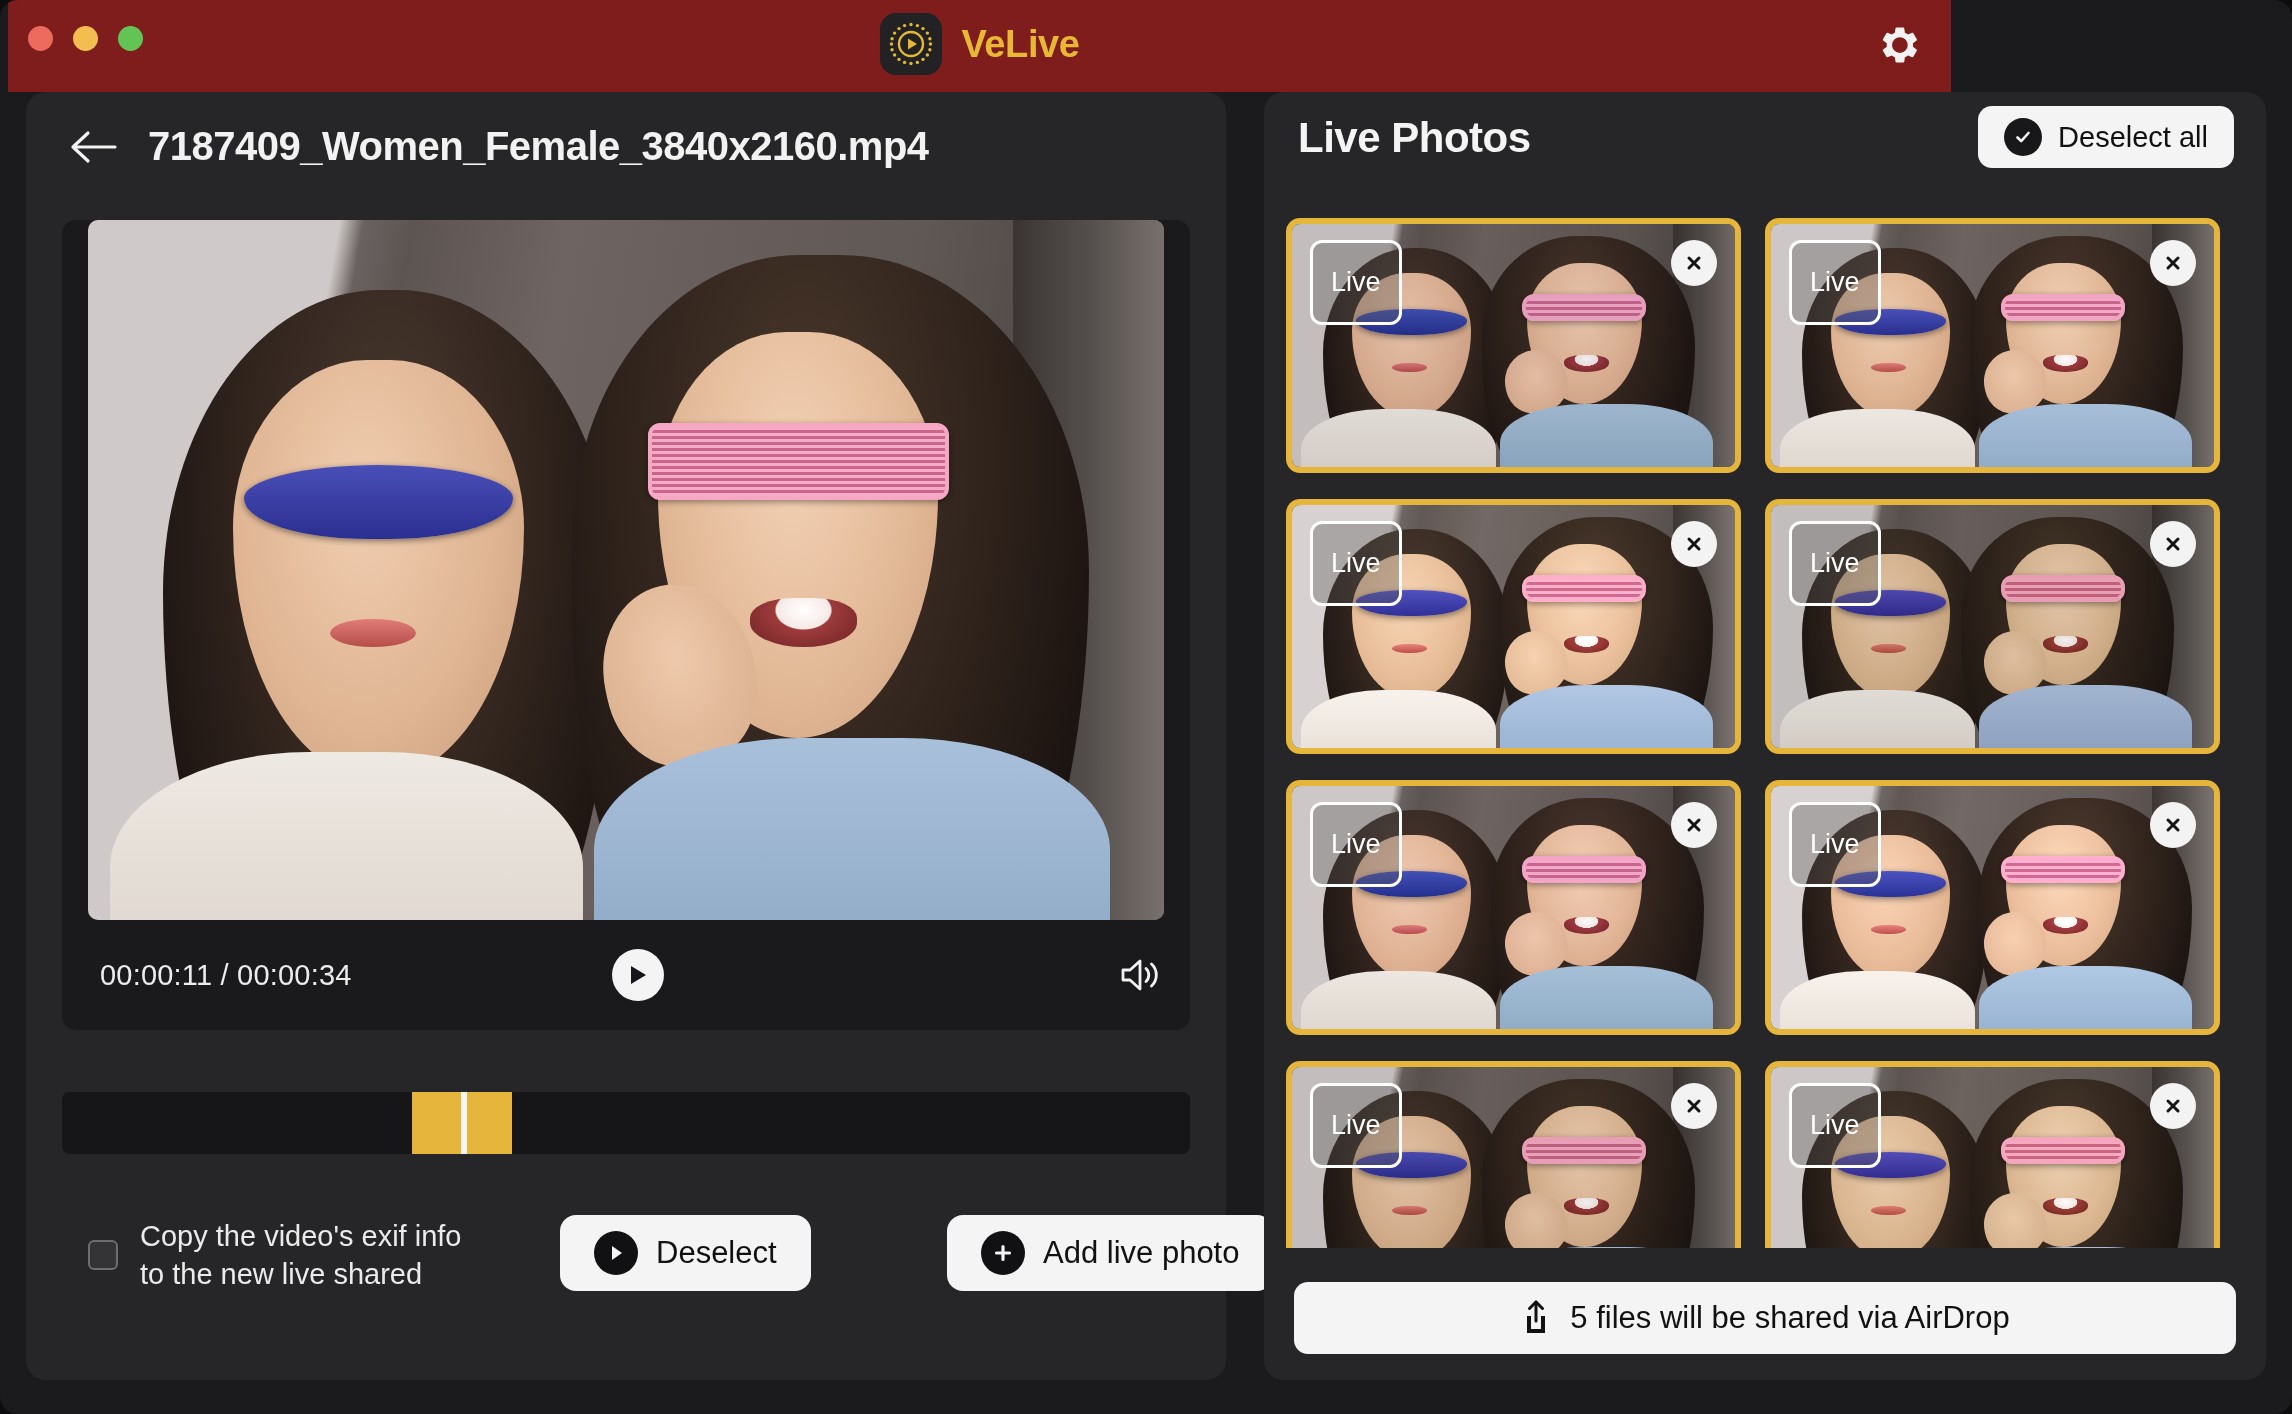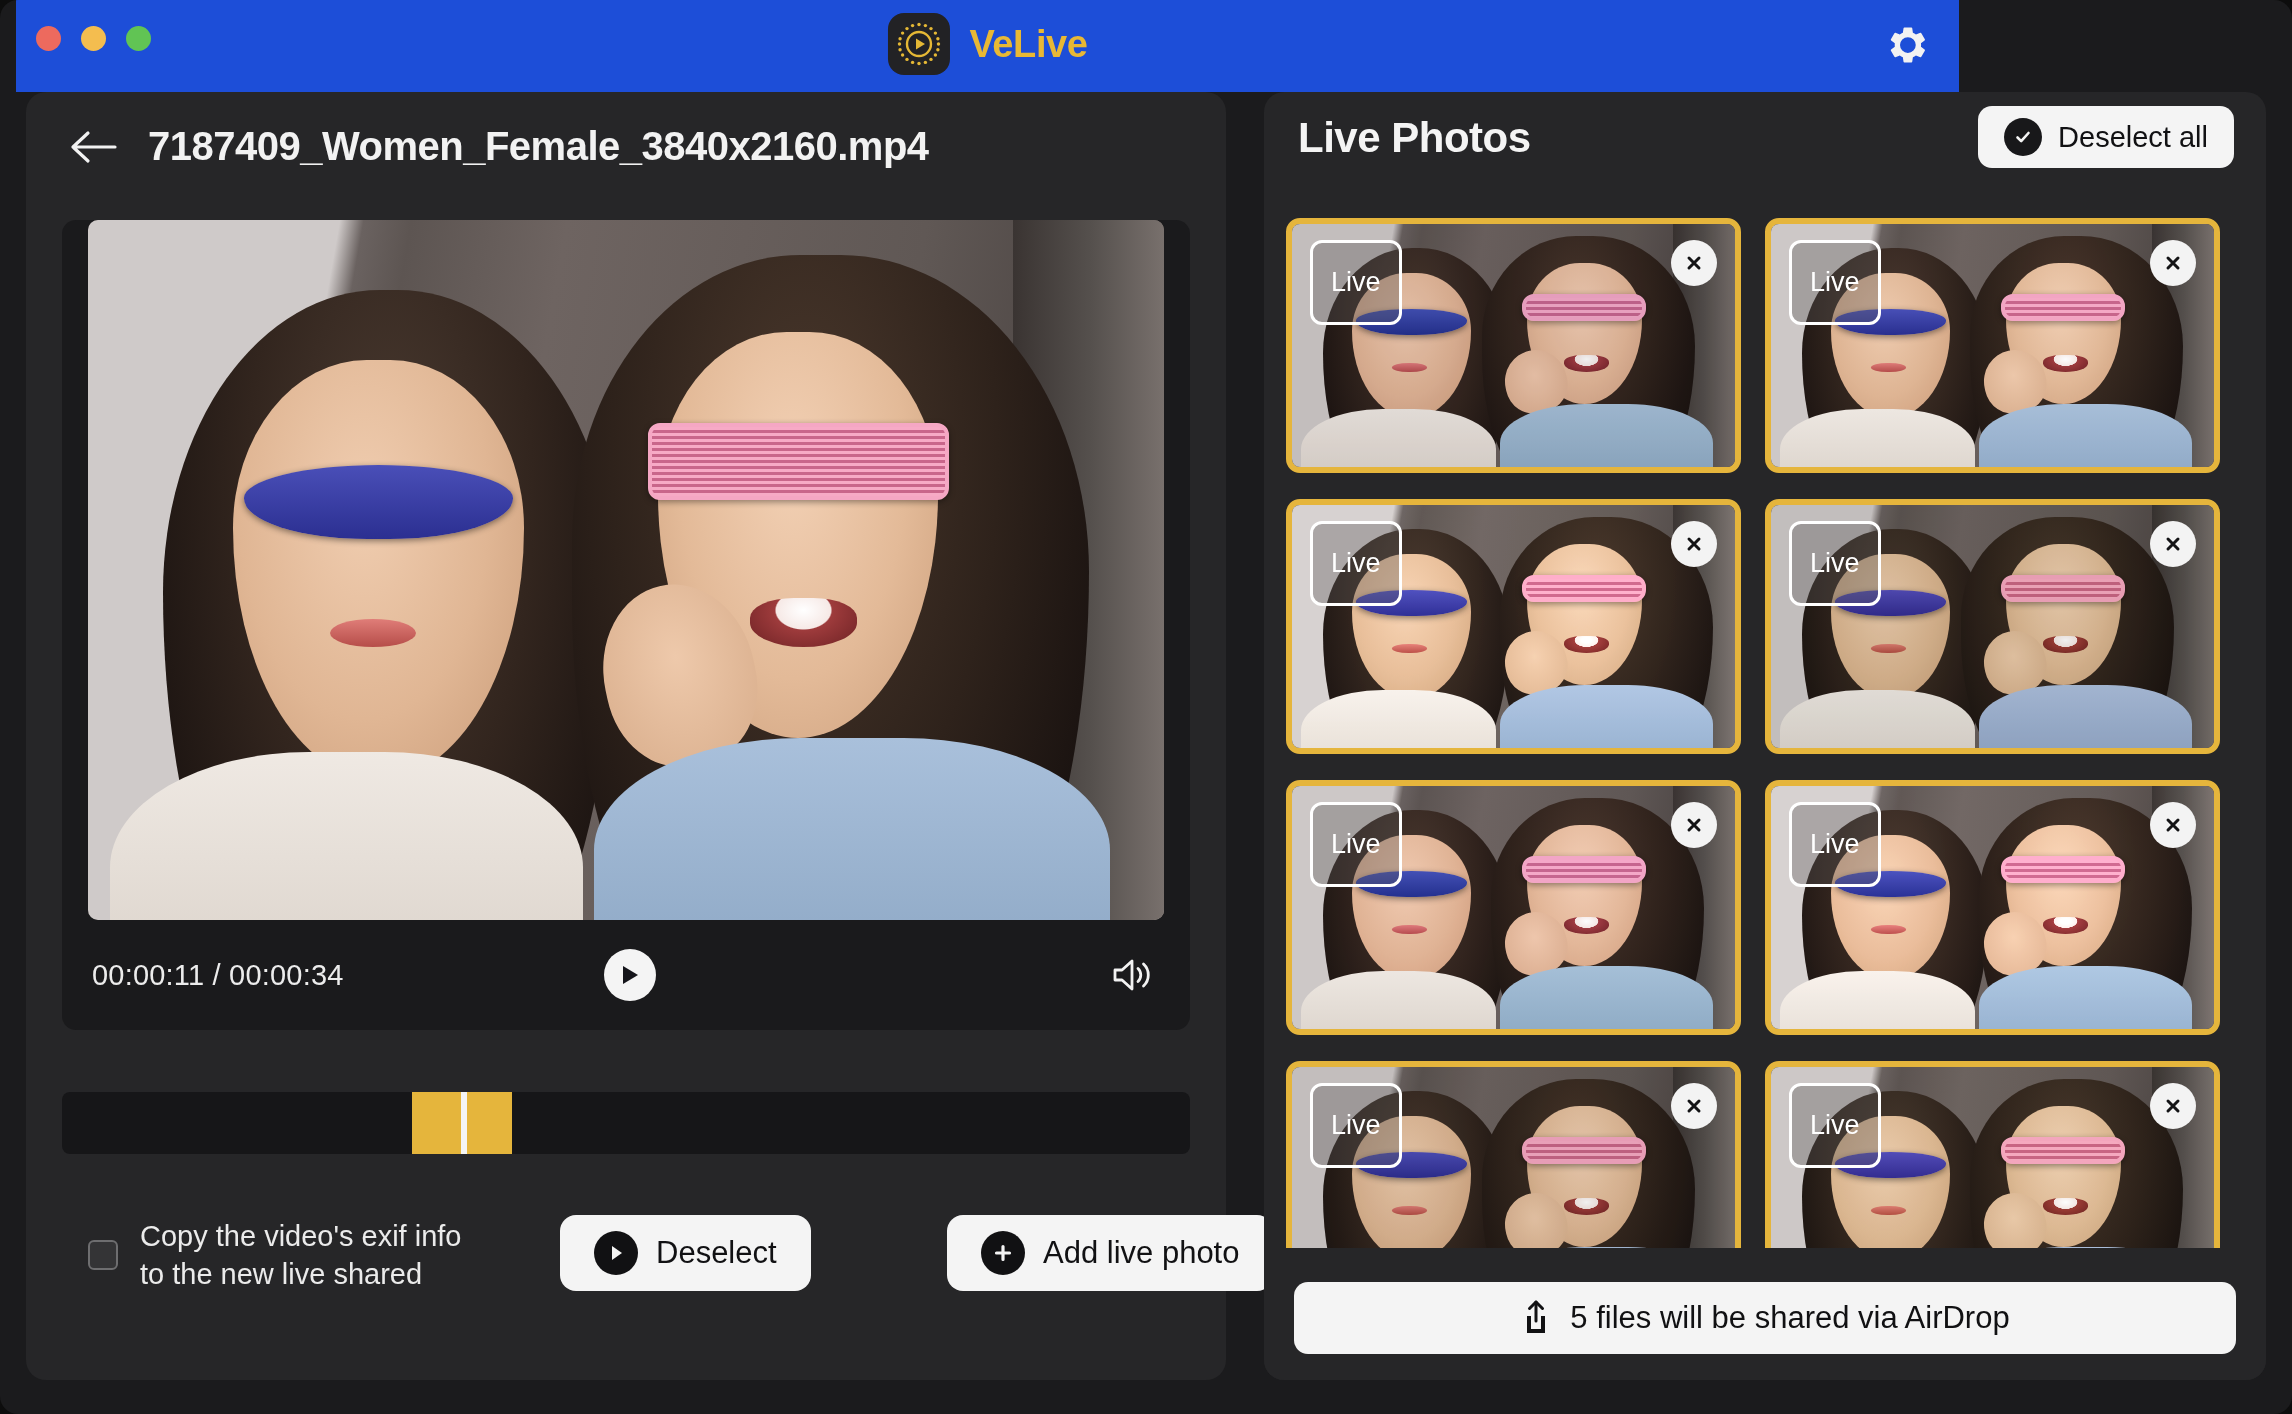--- a/index.html
+++ b/index.html
@@ -18,24 +18,24 @@
     width: 2292px;
     height: 1414px;
     background: #1b1b1d;
     border-radius: 18px;
     overflow: hidden;
   }
 
   
   .titlebar {
     position: absolute;
-    left: 16px; top: 0;
+    left: 8px; top: 0;
     width: 1943px;
     height: 92px;
-    background: #1d4ed8;
+    background: #7f1d1d;
   }
 
   .traffic {
     position: absolute;
     left: 20px; top: 26px;
     display: flex;
     gap: 20px;
     align-items: center;
   }
   .dot { width: 25px; height: 25px; border-radius: 50%; }
@@ -193,21 +193,21 @@
     transform: rotate(-12deg);
   }
   .curtain {
     left: 86%; top: -2%; width: 16%; height: 104%;
     border-radius: 0;
     background: linear-gradient(90deg, #3a3432 0%, #55504d 45%, #837a76 100%);
   }
 
   .video-controls {
     position: absolute;
-    left: 4px; bottom: 0;
+    left: 12px; bottom: 0;
     width: 1128px;
     height: 110px;
     display: flex;
     align-items: center;
   }
   .time-text {
     position: absolute;
     left: 26px;
     font-size: 29px;
     color: #ececec;

